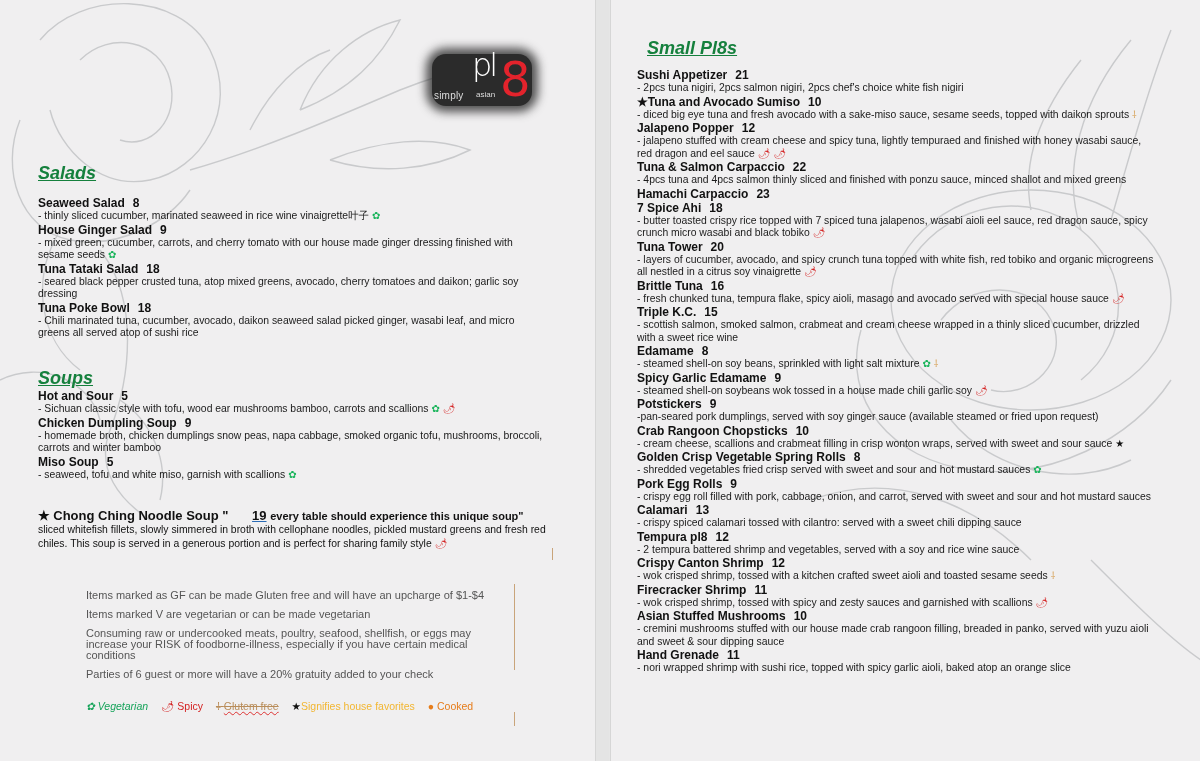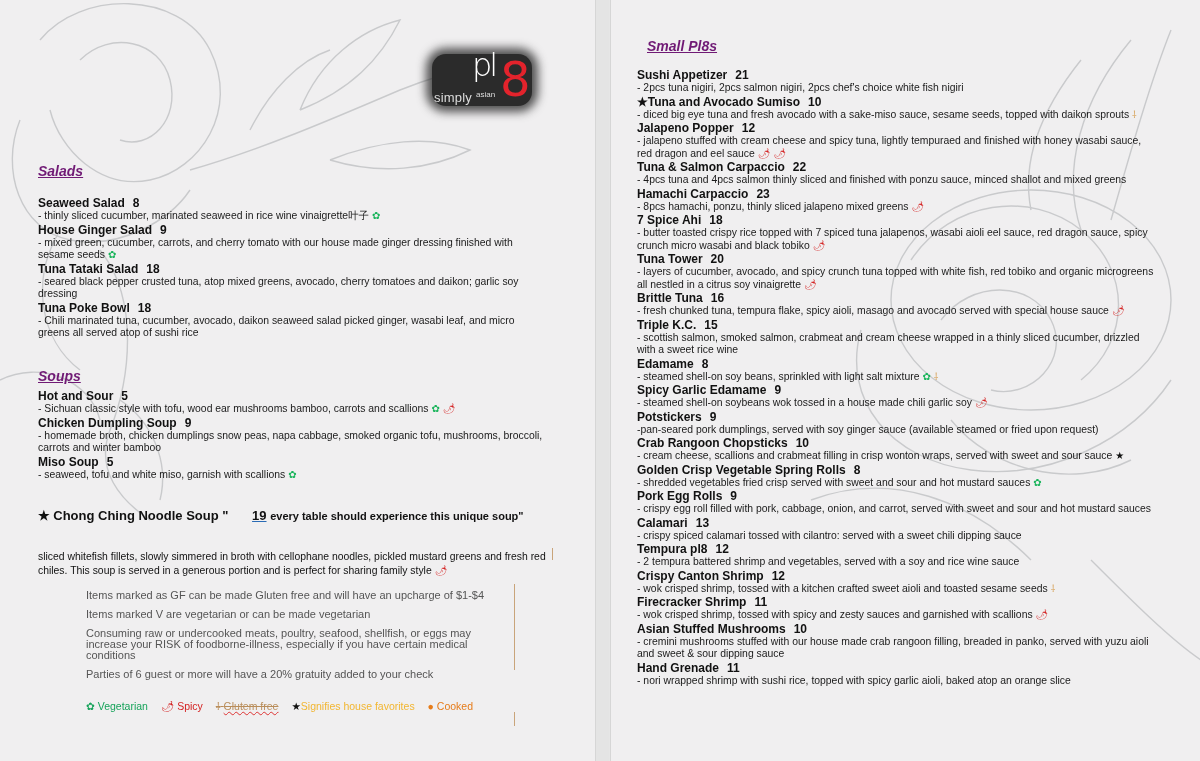--- a/index.html
+++ b/index.html
@@ -19,51 +19,51 @@
   .bg-art { position: absolute; left: 0; top: 0; width: 100%; height: 100%; pointer-events: none; }
   .bg-art path, .bg-art ellipse { fill: none; stroke: #c9cacc; stroke-width: 1.4; }
 
   .logo {
     position: absolute; left: 432px; top: 54px; width: 100px; height: 52px;
     background: #2b2b2b; border-radius: 14px;
     box-shadow: 0 0 10px 6px rgba(30,30,30,0.75);
   }
   .logo .pl { position: absolute; left: 40px; top: -8px; font-size: 32px; color: #fff; letter-spacing: -3px; font-family: "DejaVu Sans", sans-serif; font-weight: 300; }
   .logo .eight { position: absolute; left: 68px; top: -3px; font-size: 48px; color: #e3232c; font-family: "DejaVu Sans", sans-serif; }
-  .logo .tag { position: absolute; left: 2px; top: 36px; font-size: 13px; color: #ddd; letter-spacing: 0.2px; }
+  .logo .tag { position: absolute; left: 2px; top: 36px; font-size: 10px; color: #ddd; letter-spacing: 0.2px; }
   .logo .tag2 { position: absolute; left: 44px; top: 36px; font-size: 8px; color: #ddd; }
 
   .section-title {
     position: absolute; font-weight: bold; font-style: italic; text-decoration: underline;
-    font-size: 14px; color: #701a75;
+    font-size: 18px; color: #15803d;
   }
   .menu { position: absolute; }
   .item-name { font-weight: bold; font-size: 12px; line-height: 14px; white-space: nowrap; }
   .item-name .price { margin-left: 8px; }
   .item-desc { font-size: 10.4px; line-height: 12.5px; color: #1a1a1a; }
   .sq { text-decoration: underline wavy #d33; text-decoration-thickness: 1px; }
   .ic { display: inline-block; font-size: 10px; margin-left: 3px; vertical-align: middle; }
   .ic-veg { color: #18b45a; }
   .ic-spicy { color: #d42222; }
   .ic-gf { color: #d7a35a; }
   .ic-fav { color: #111; }
 
   .special { position: absolute; left: 38px; top: 508px; width: 520px; }
   .special .head { font-weight: bold; font-size: 13px; white-space: nowrap; }
   .special .head .price { text-decoration: underline; text-decoration-color: #2a6bb5; margin-left: 20px; }
   .special .head .quote { font-size: 11px; font-weight: bold; }
-  .special .desc { font-size: 10.4px; line-height: 14px; margin-top: 27px; }
+  .special .desc { font-size: 10.4px; line-height: 14px; }
 
   .notes { position: absolute; left: 86px; top: 590px; width: 420px; font-size: 11px; color: #555; }
   .notes p { margin: 0 0 8px 0; line-height: 11px; }
   .vline { position: absolute; width: 1px; background: #c9a47a; }
 
   .legend { position: absolute; left: 86px; top: 699px; font-size: 10.5px; white-space: nowrap; }
   .legend span.entry { margin-right: 10px; }
-  .legend .veg { color: #16a35a; }
+  .legend .veg { color: #16a35a; font-style: italic; }
   .legend .spicy { color: #d42222; }
   .legend .gf { color: #b98d5a; text-decoration: line-through; }
   .legend .fav { color: #f2b631; }
   .legend .cooked { color: #e67c1a; }
 </style>
 </head>
 <body>
 
 <div class="gutter"></div>
 
@@ -185,21 +185,20 @@
     <div>
       <div class="item-name"><span>Jalapeno Popper</span><span class="price">12</span></div>
       <div class="item-desc"><span>- jalapeno stuffed with cream cheese and spicy tuna, lightly tempuraed and finished with honey wasabi sauce, red dragon and eel sauce</span><span class="ic ic-spicy">🌶</span><span class="ic ic-spicy">🌶</span></div>
     </div>
     <div>
       <div class="item-name"><span>Tuna &amp; Salmon Carpaccio</span><span class="price">22</span></div>
       <div class="item-desc">- 4pcs tuna and 4pcs salmon thinly sliced and finished with ponzu sauce, minced shallot and mixed greens</div>
     </div>
     <div>
       <div class="item-name"><span>Hamachi Carpaccio</span><span class="price">23</span></div>
-      <div class="item-desc"><span>- 8pcs hamachi, ponzu, thinly sliced jalapeno mixed greens</span><span class="ic ic-spicy">🌶</span></div>
     </div>
     <div>
       <div class="item-name"><span>7 Spice Ahi</span><span class="price">18</span></div>
       <div class="item-desc"><span>- butter toasted crispy rice topped with 7 spiced tuna jalapenos, wasabi aioli eel sauce, red dragon sauce, spicy crunch micro wasabi and black tobiko</span><span class="ic ic-spicy">🌶</span></div>
     </div>
     <div>
       <div class="item-name"><span>Tuna Tower</span><span class="price">20</span></div>
       <div class="item-desc"><span>- layers of cucumber, avocado, and spicy crunch tuna topped with white fish, red tobiko and organic microgreens all nestled in a citrus soy vinaigrette</span><span class="ic ic-spicy">🌶</span></div>
     </div>
     <div>

